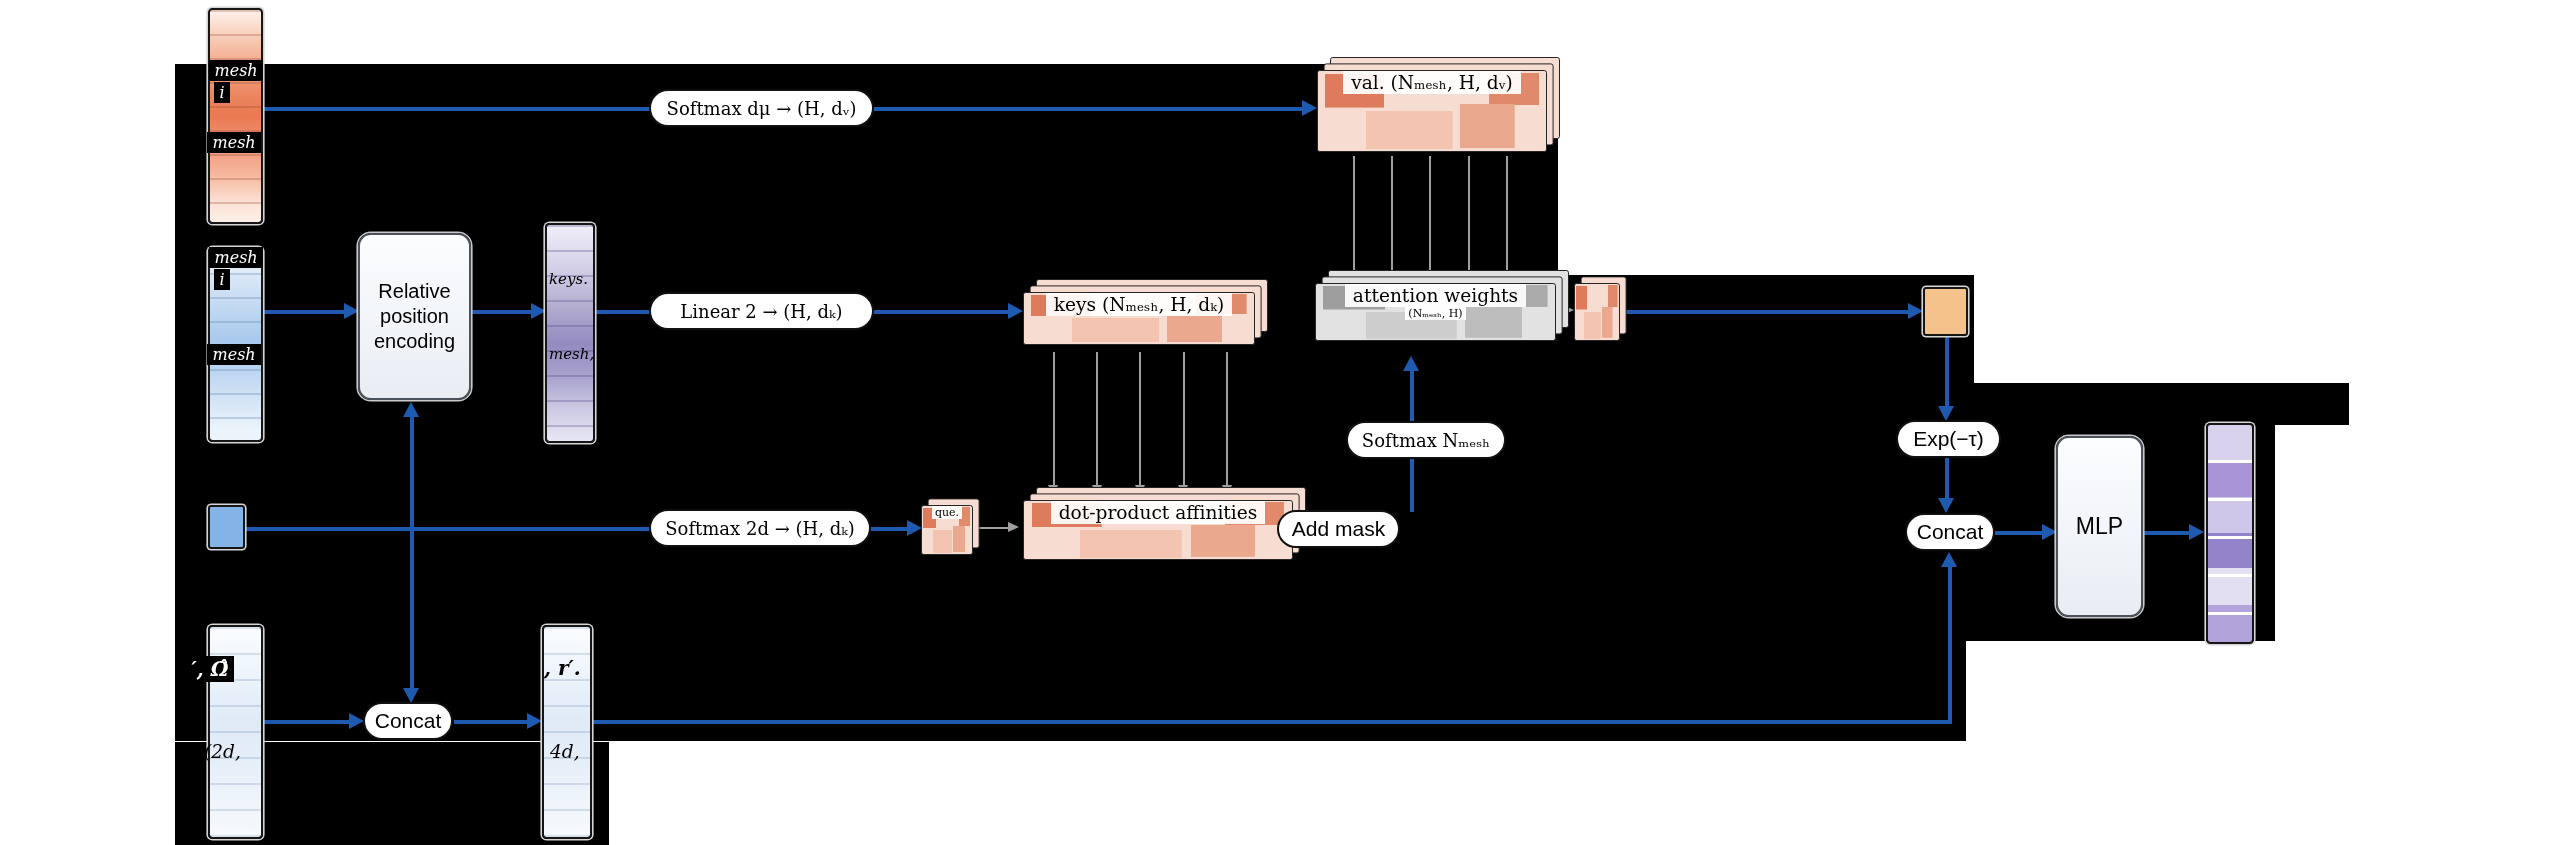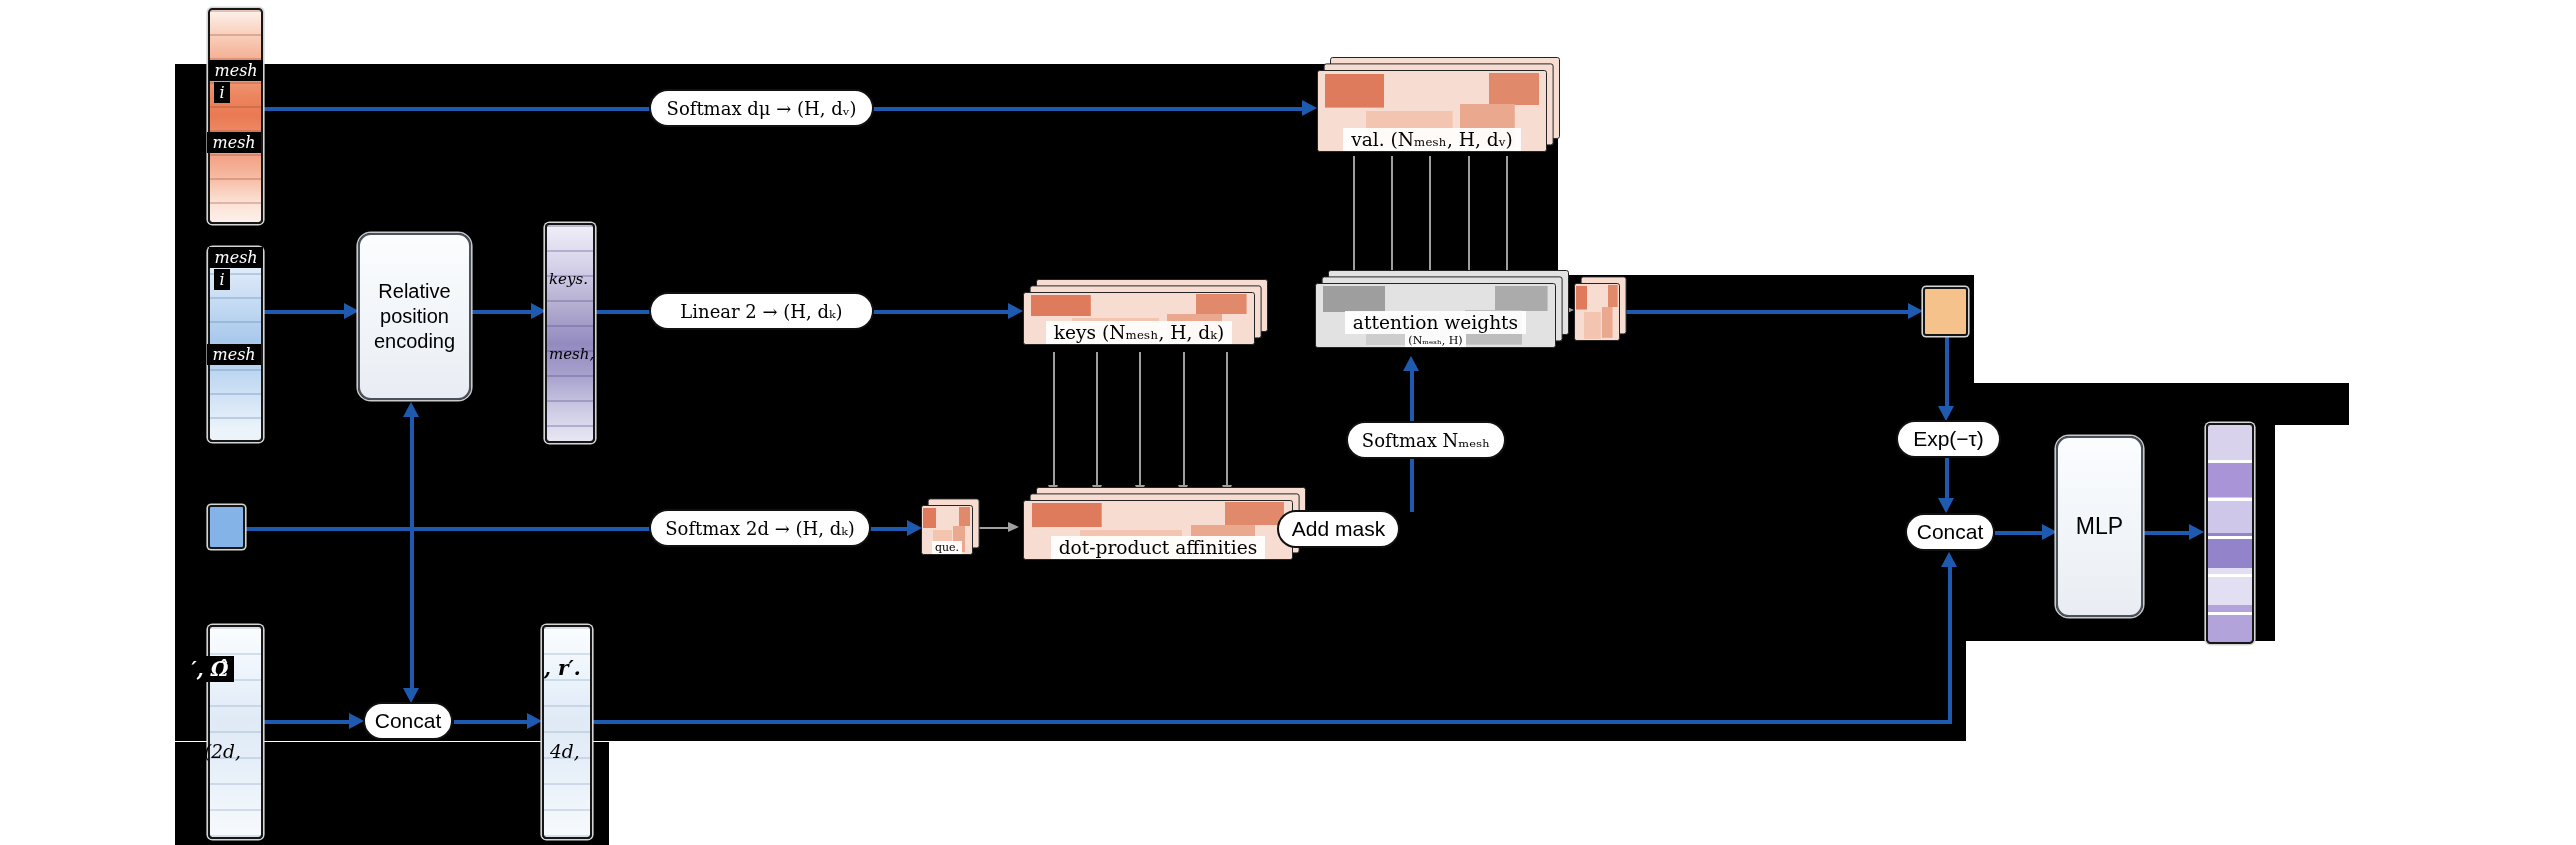--- a/index.html
+++ b/index.html
@@ -39,21 +39,21 @@
            linear-gradient(to bottom,#fbfdff 0%,#eef5fc 20%,#dfeaf6 45%,#e8f0f9 70%,#f7fafd 100%)}
   .out-col{background-image:repeating-linear-gradient(to bottom,transparent 0 35px,#ffffff 35px 38px),
            linear-gradient(to bottom,#d8d2ed 0%,#d8d2ed 16%,#a894d6 16%,#a894d6 33%,#cfc7e9 33%,#cfc7e9 50%,#9283cb 50%,#9283cb 66%,#e3dff3 66%,#e3dff3 83%,#b2a4da 83%,#b2a4da 100%)}
   .sq{position:absolute;background:#84b4e7;border:2.2px solid #161616;border-radius:3.3px;box-shadow:0 0 0 1.6px #d5d5d5;z-index:3}
   .orange{position:absolute;background:#f6c28c;border:2.2px solid #161616;border-radius:3.3px;box-shadow:0 0 0 1.6px #d5d5d5;z-index:3}
   
   .stack{position:absolute;z-index:3}
   .stack .layer{position:absolute;left:0;top:0;width:100%;height:100%;border:1.6px solid #242424;border-radius:2.7px}
   .stack .l2{transform:translate(6.6px,-6.6px);z-index:1}
   .stack .l3{transform:translate(13px,-13px);z-index:0}
-  .stack .front{z-index:2;display:flex;align-items:center;justify-content:flex-end;flex-direction:column}
+  .stack .front{z-index:2;display:flex;align-items:center;justify-content:flex-start;flex-direction:column}
   .pinkbg{background-color:#f7dcd2}
   .pinkfront{background-color:#f7dcd2;background-repeat:no-repeat;
      background-image:linear-gradient(#dd7b5c,#dd7b5c),linear-gradient(#eaa88e,#eaa88e),
                       linear-gradient(#f3c4b0,#f3c4b0),linear-gradient(#e08a6b,#e08a6b);
      background-size:26% 42%,24% 55%,38% 48%,22% 40%;
      background-position:4% 6%,82% 92%,34% 96%,96% 4%}
   .graybg{background-color:#e2e2e2}
   .grayfront{background-color:#e2e2e2;background-repeat:no-repeat;
      background-image:linear-gradient(#9e9e9e,#9e9e9e),linear-gradient(#bdbdbd,#bdbdbd),
                       linear-gradient(#cdcdcd,#cdcdcd),linear-gradient(#ababab,#ababab);
@@ -189,21 +189,21 @@
   </div>
 
   <div class="stack" style="left:1023px;top:500px;width:270px;height:60px">
     <div class="layer l3 pinkbg"></div>
     <div class="layer l2 pinkbg"></div>
     <div class="layer front pinkfront">
       <span class="blabel">dot-product affinities</span>
     </div>
   </div>
 
-  <div class="stack" style="left:1315px;top:283px;width:241px;height:65px">
+  <div class="stack" style="left:1315px;top:283px;width:241px;height:58px">
     <div class="layer l3 graybg"></div>
     <div class="layer l2 graybg"></div>
     <div class="layer front grayfront">
       <span class="blabel">attention weights</span>
       <span class="blabel small">(Nₘₑₛₕ, H)</span>
     </div>
   </div>
 
   <div class="stack" style="left:1574px;top:283px;width:46px;height:58px">
     <div class="layer l2 pinkbg"></div>

